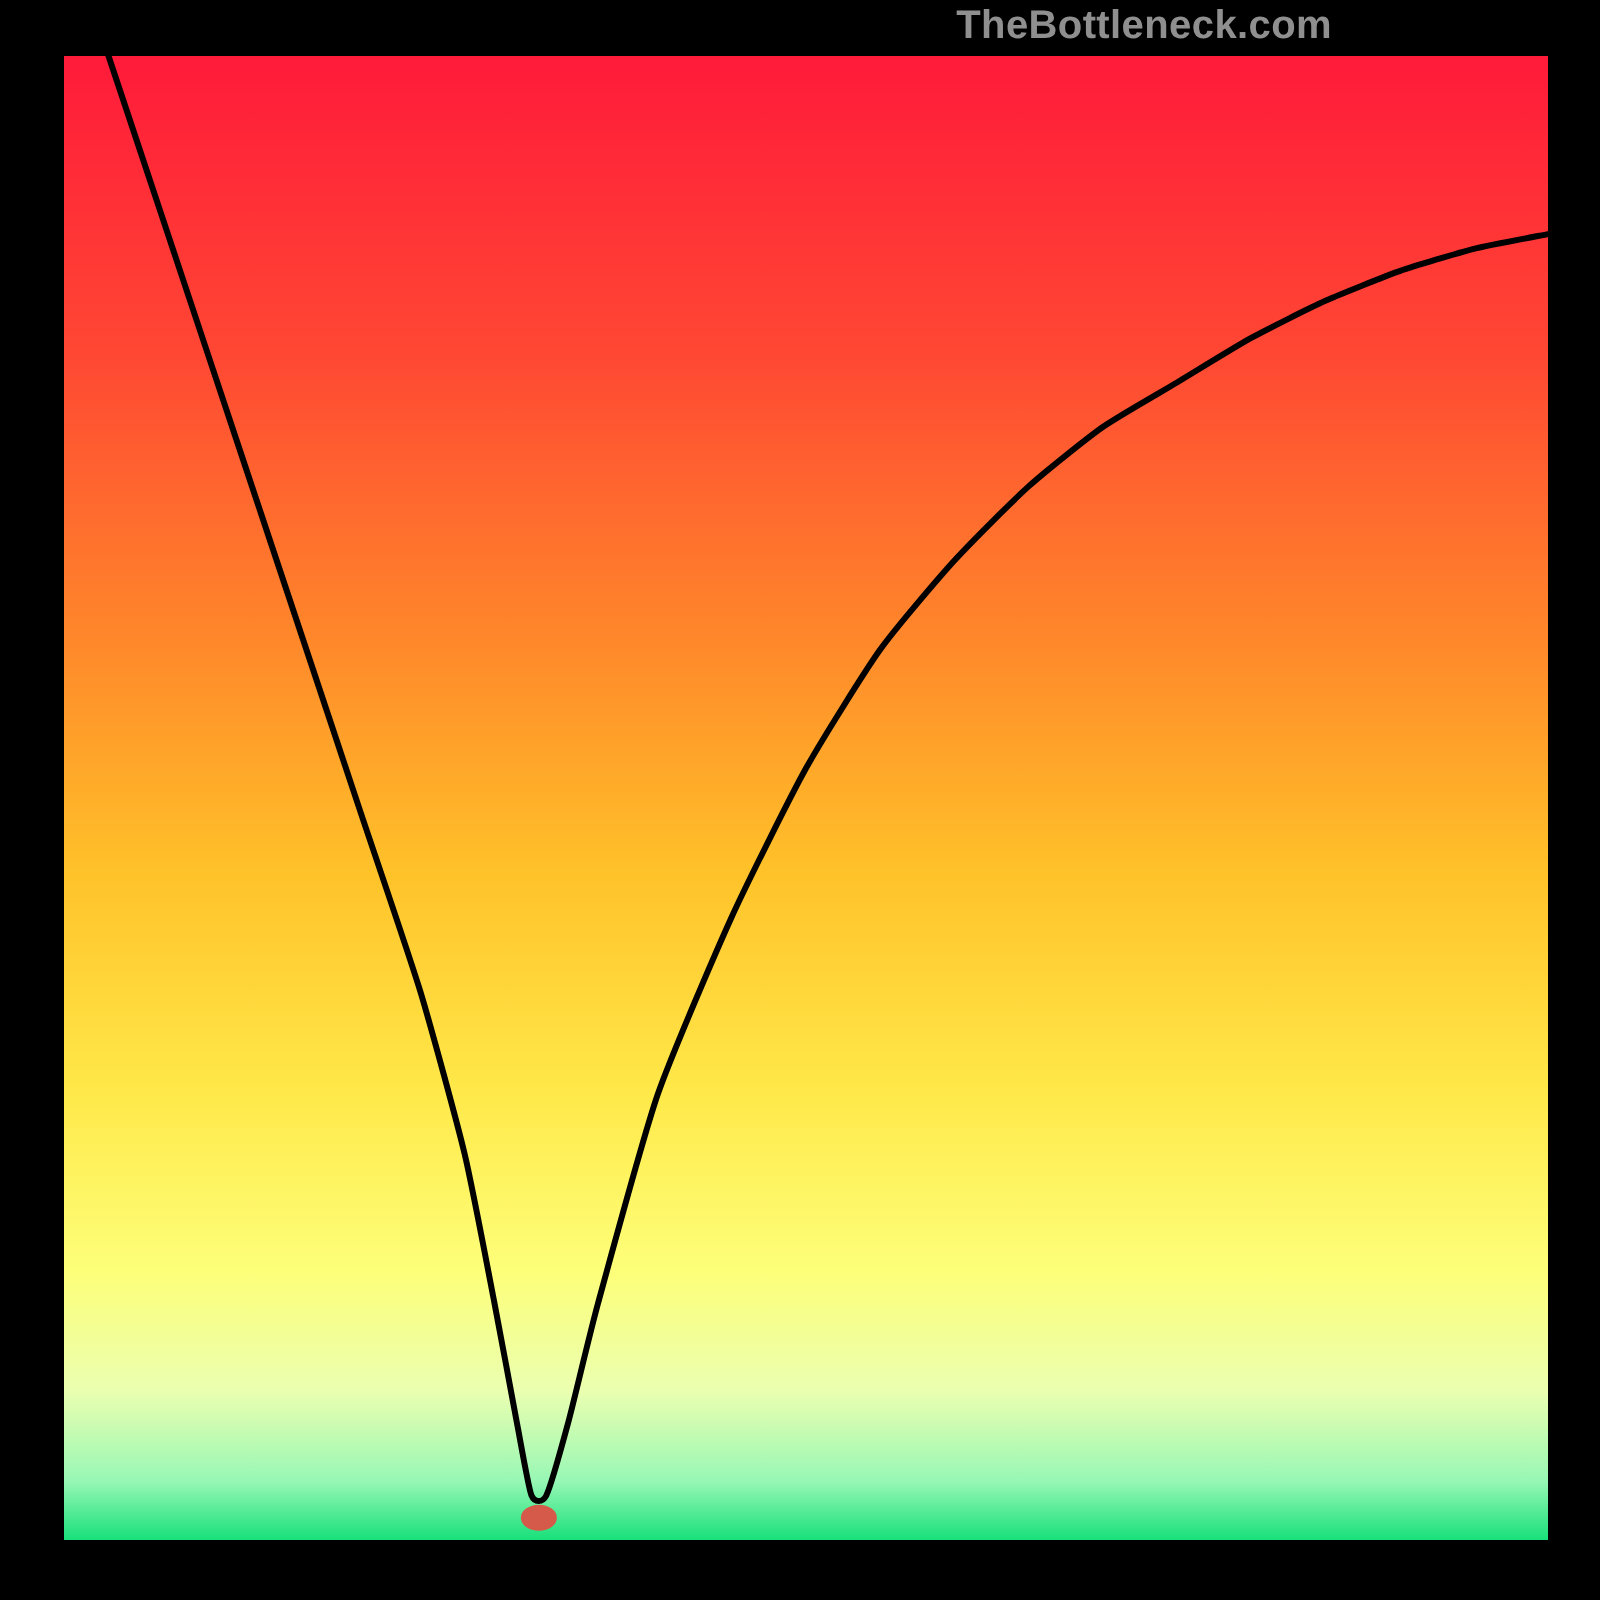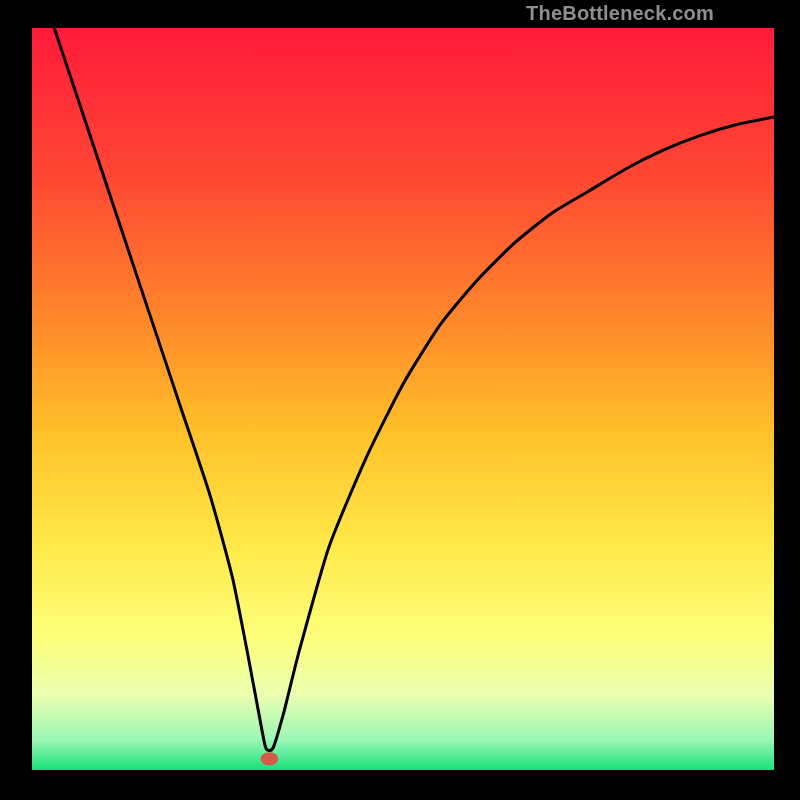--- a/index.html
+++ b/index.html
@@ -10,21 +10,20 @@
     background: #000;
     overflow: hidden;
   }
   .frame {
     position: absolute;
     left: 0;
     top: 0;
     width: 676px;
     height: 800px;
     background: #000;
-    padding-left: 48px;
   }
   .watermark {
     position: absolute;
     top: 2px;
     right: 10px;
     font-family: Arial, Helvetica, sans-serif;
     font-size: 20px;
     font-weight: 600;
     color: #8f8f8f;
     letter-spacing: 0.2px;

